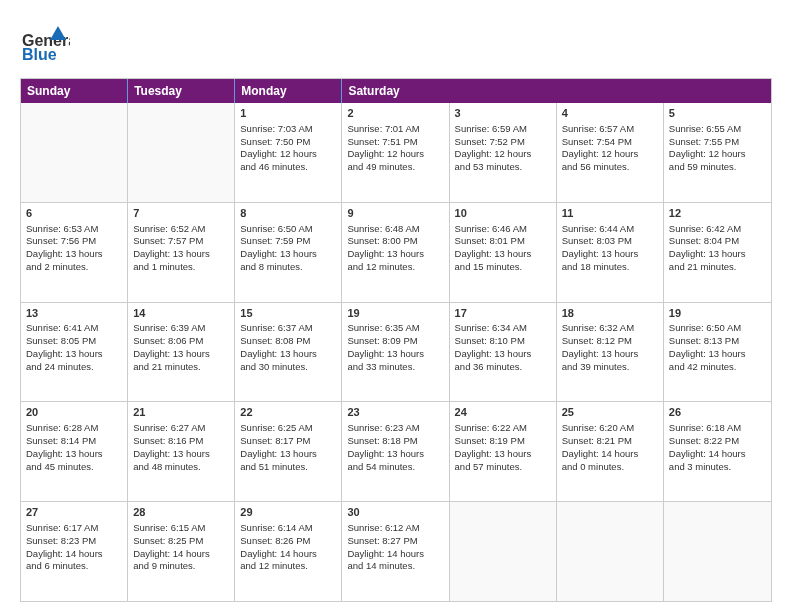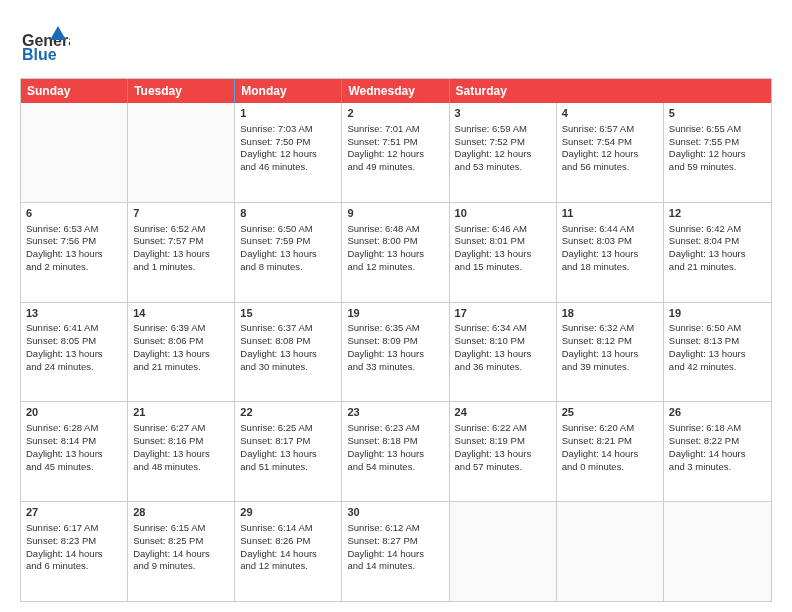--- a/index.html
+++ b/index.html
@@ -42,21 +42,21 @@
     }
     .calendar {
       flex: 1;
       display: flex;
       flex-direction: column;
       border: 1px solid #ccc;
     }
     .cal-header {
       display: grid;
       grid-template-columns: repeat(7, 1fr);
-      background: #ef4444;
+      background: #701a75;
     }
     .cal-header-cell {
       color: white;
       font-weight: bold;
       font-size: 12px;
       padding: 5px 6px;
       border-right: 1px solid #5a9de0;
     }
     .cal-header-cell:last-child {
       border-right: none;
@@ -112,21 +112,20 @@
       <h1></h1>
       <h2></h2>
     </div>
   </div>
 
   <div class="calendar">
     <div class="cal-header" id="cal-header">
         <div class="cal-header-cell">Sunday</div>
         <div class="cal-header-cell">Tuesday</div>
         <div class="cal-header-cell">Monday</div>
-        <div class="cal-header-cell">Wednesday</div>
         <div class="cal-header-cell">Saturday</div>
       </div>
     <div class="cal-body" id="cal-body">
         <div class="cal-row">
           <div class="cal-cell empty"></div>
           <div class="cal-cell empty"></div>
           <div class="cal-cell">
             <span class="day-num">1</span>
             <div>Sunrise: 7:03 AM</div>
             <div>Sunset: 7:50 PM</div>

